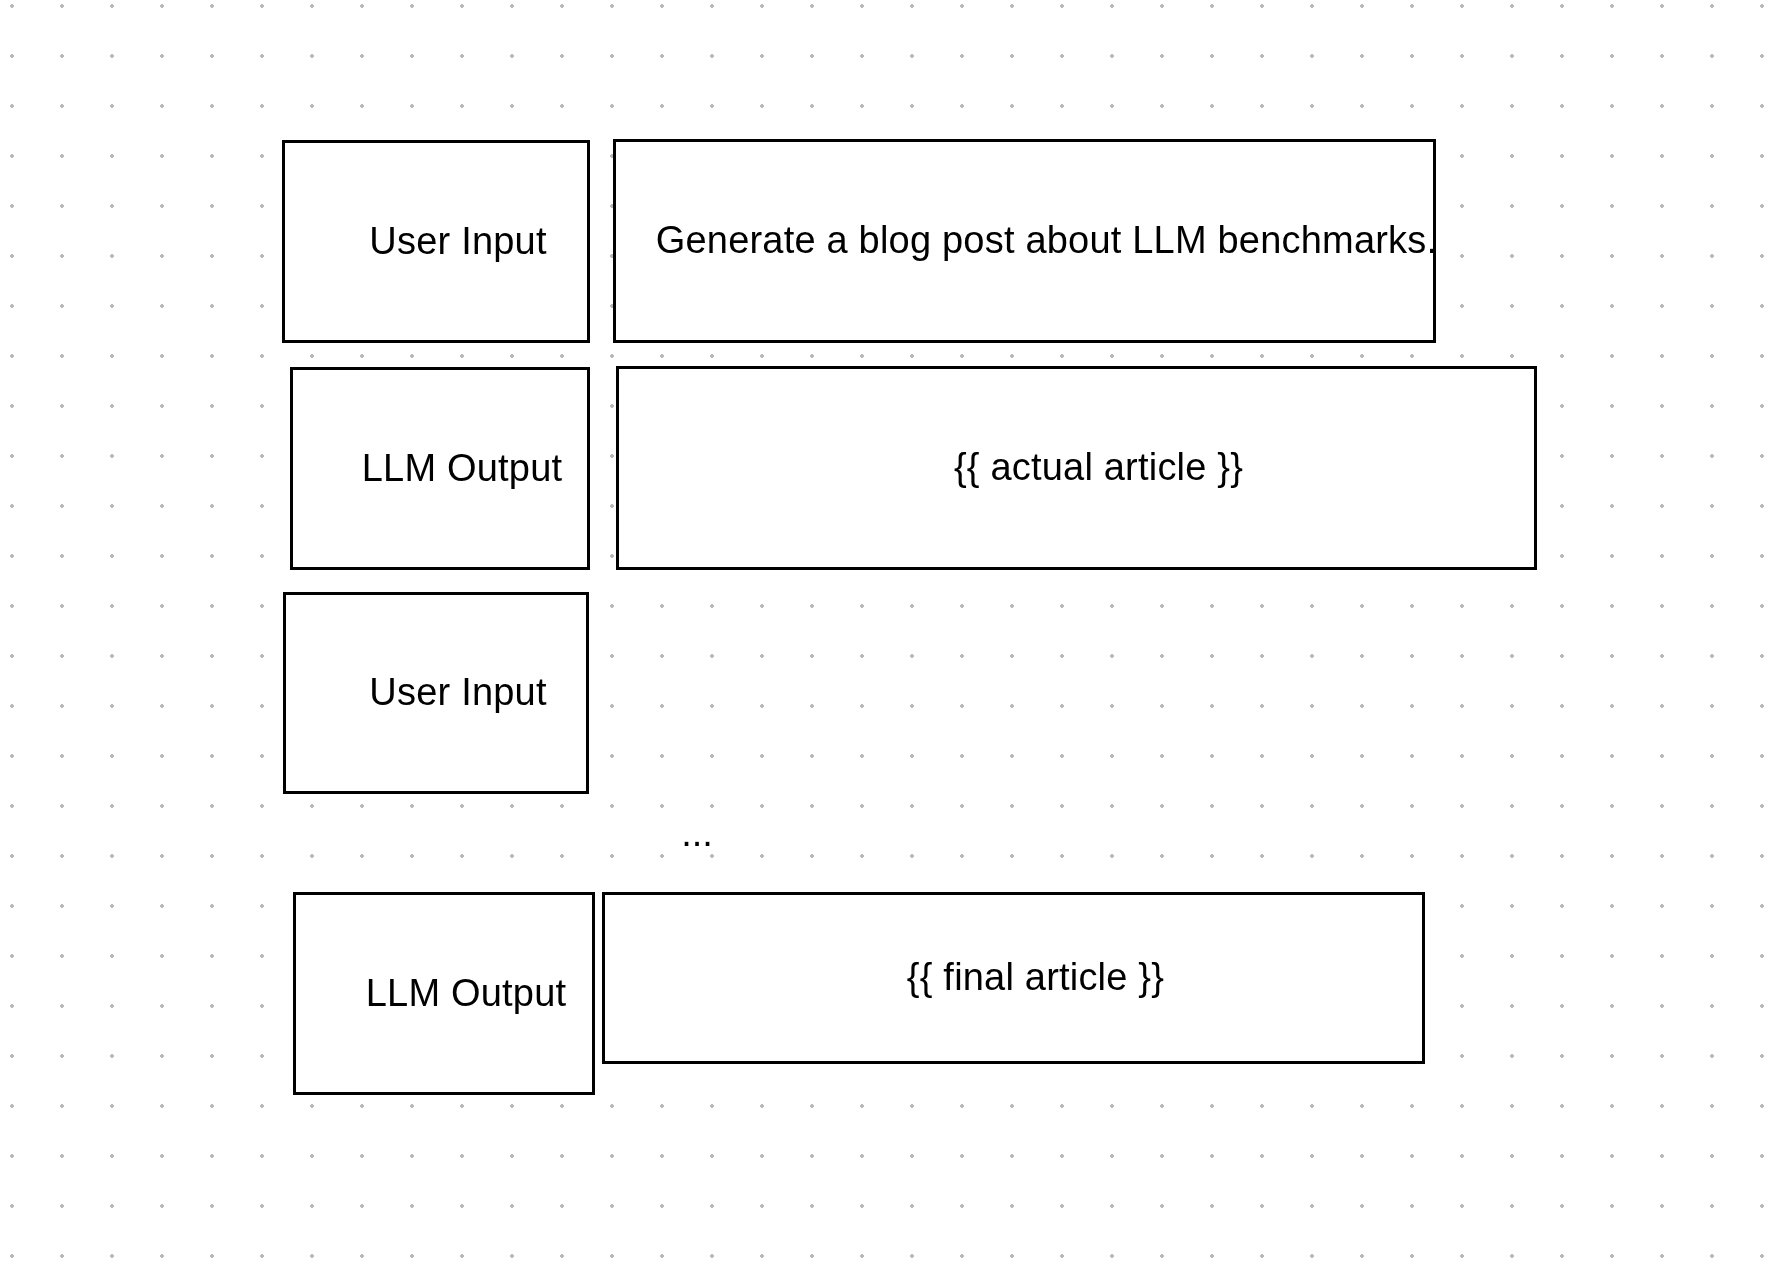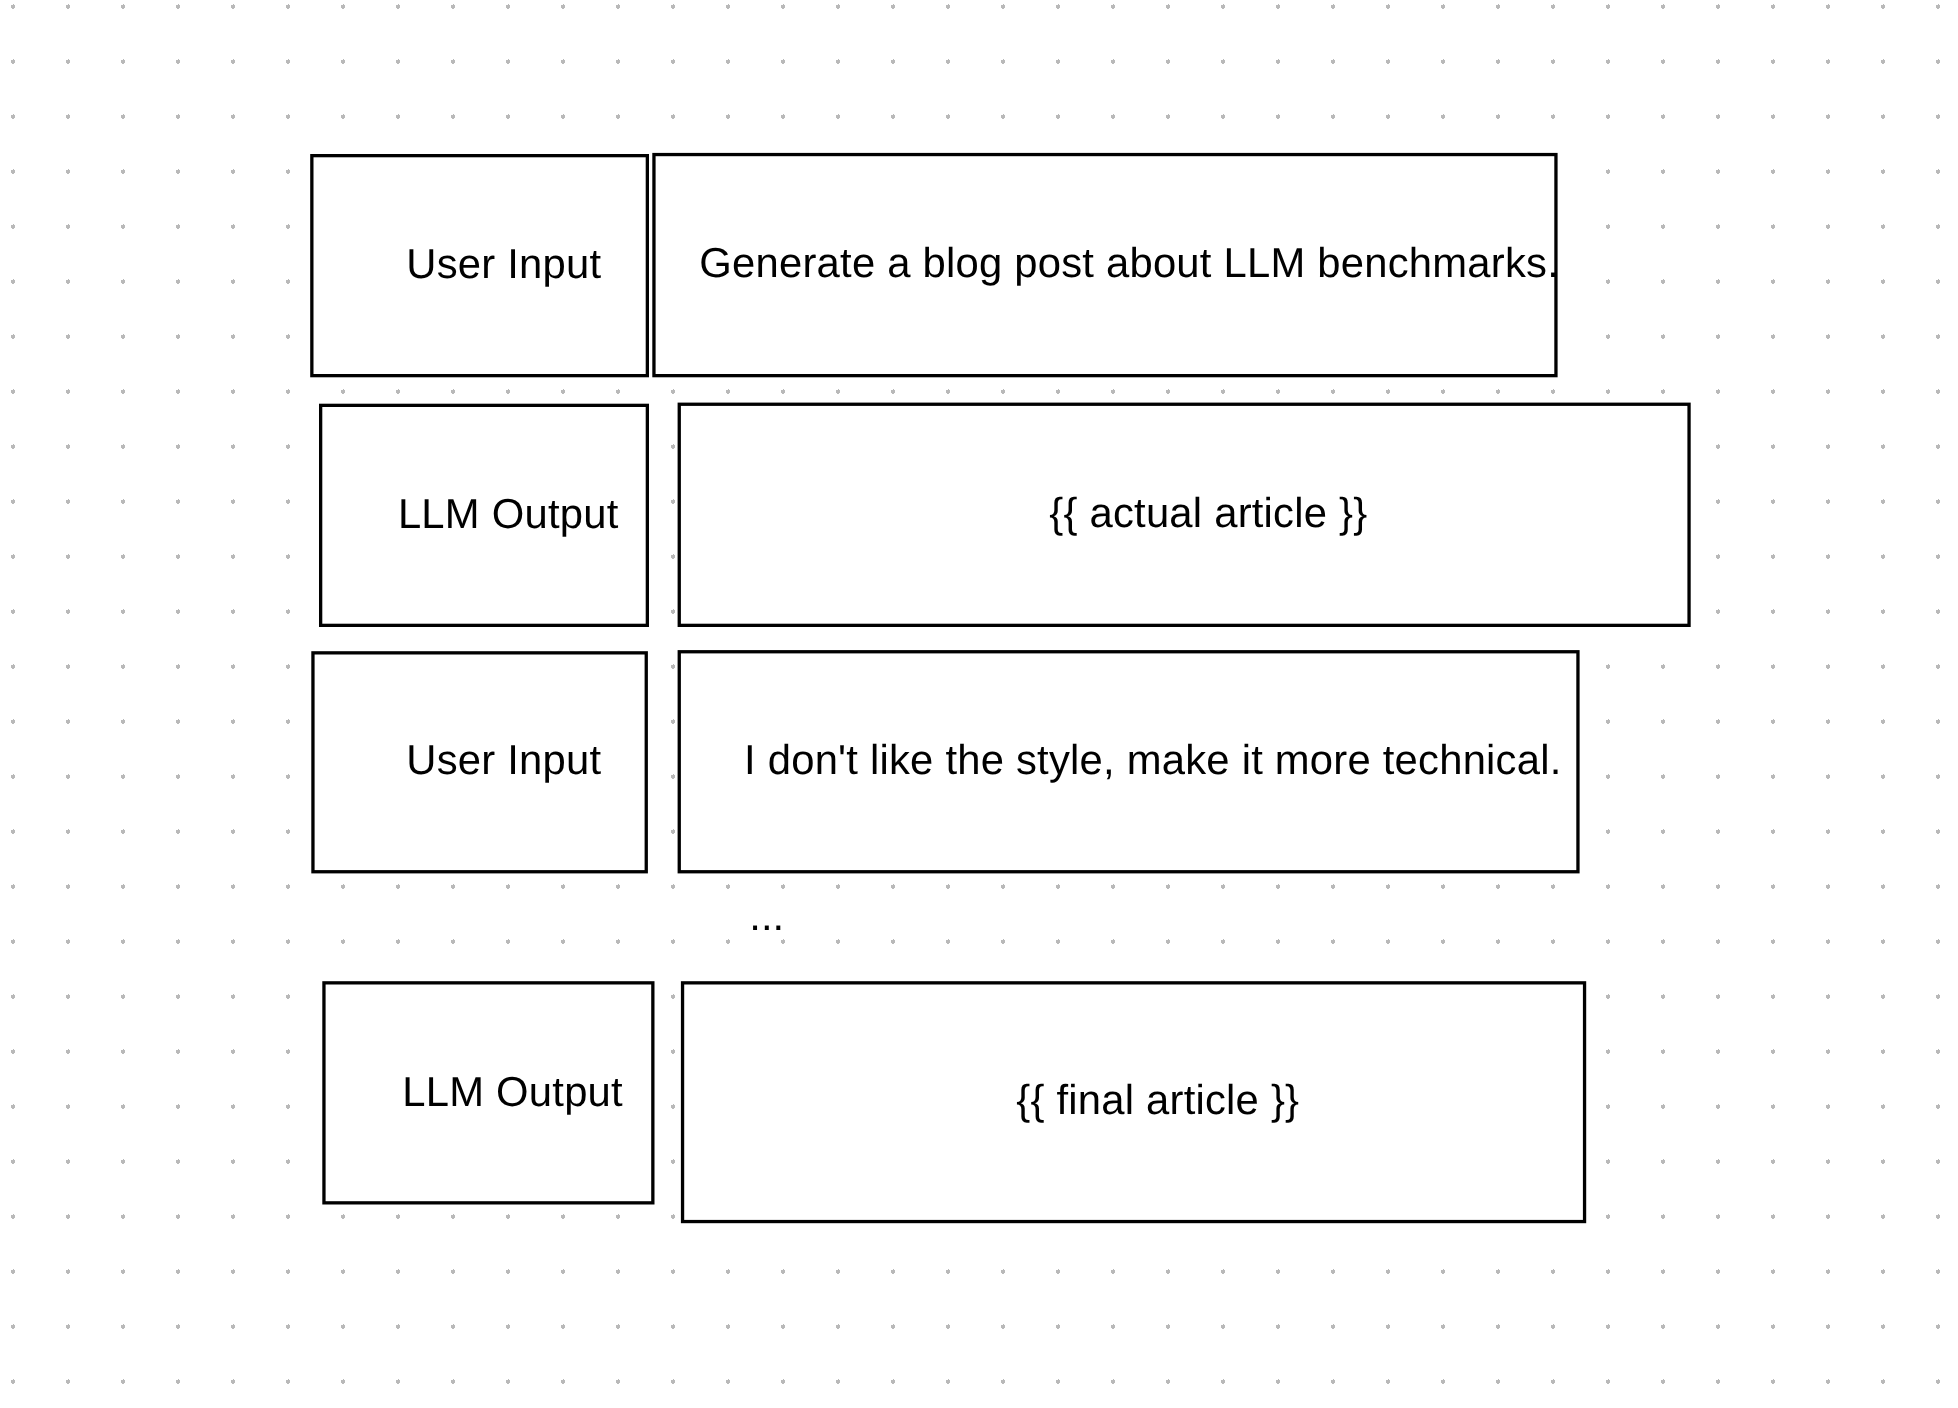--- a/index.html
+++ b/index.html
@@ -46,40 +46,37 @@
   }
 </style>
 </head>
 <body>
 
 <div class="stage">
 
   <div class="shape" style="left:282px; top:140px; width:308px; height:203px">
     <span>User Input</span>
   </div>
-  <div class="shape" style="left:593px; top:139px; width:823px; height:204px">
+  <div class="shape" style="left:613px; top:139px; width:823px; height:204px">
     <span>Generate a blog post about LLM benchmarks.</span>
   </div>
 
   <div class="shape" style="left:290px; top:367px; width:300px; height:203px">
     <span>LLM Output</span>
   </div>
   <div class="shape" style="left:616px; top:366px; width:921px; height:204px">
     <span>{{ actual article }}</span>
   </div>
 
   <div class="shape" style="left:283px; top:592px; width:306px; height:202px">
     <span>User Input</span>
   </div>
-  <div class="shape" style="left:616px; top:591px; width:820px; height:203px">
-    <span>I don't like the style, make it more technical.</span>
-  </div>
 
   <div class="ellipsis">...</div>
 
   <div class="shape" style="left:293px; top:892px; width:302px; height:203px">
     <span>LLM Output</span>
   </div>
-  <div class="shape" style="left:619px; top:892px; width:823px; height:220px">
+  <div class="shape" style="left:602px; top:892px; width:823px; height:172px">
     <span>{{ final article }}</span>
   </div>
 
 </div>
 
 </body></html>

